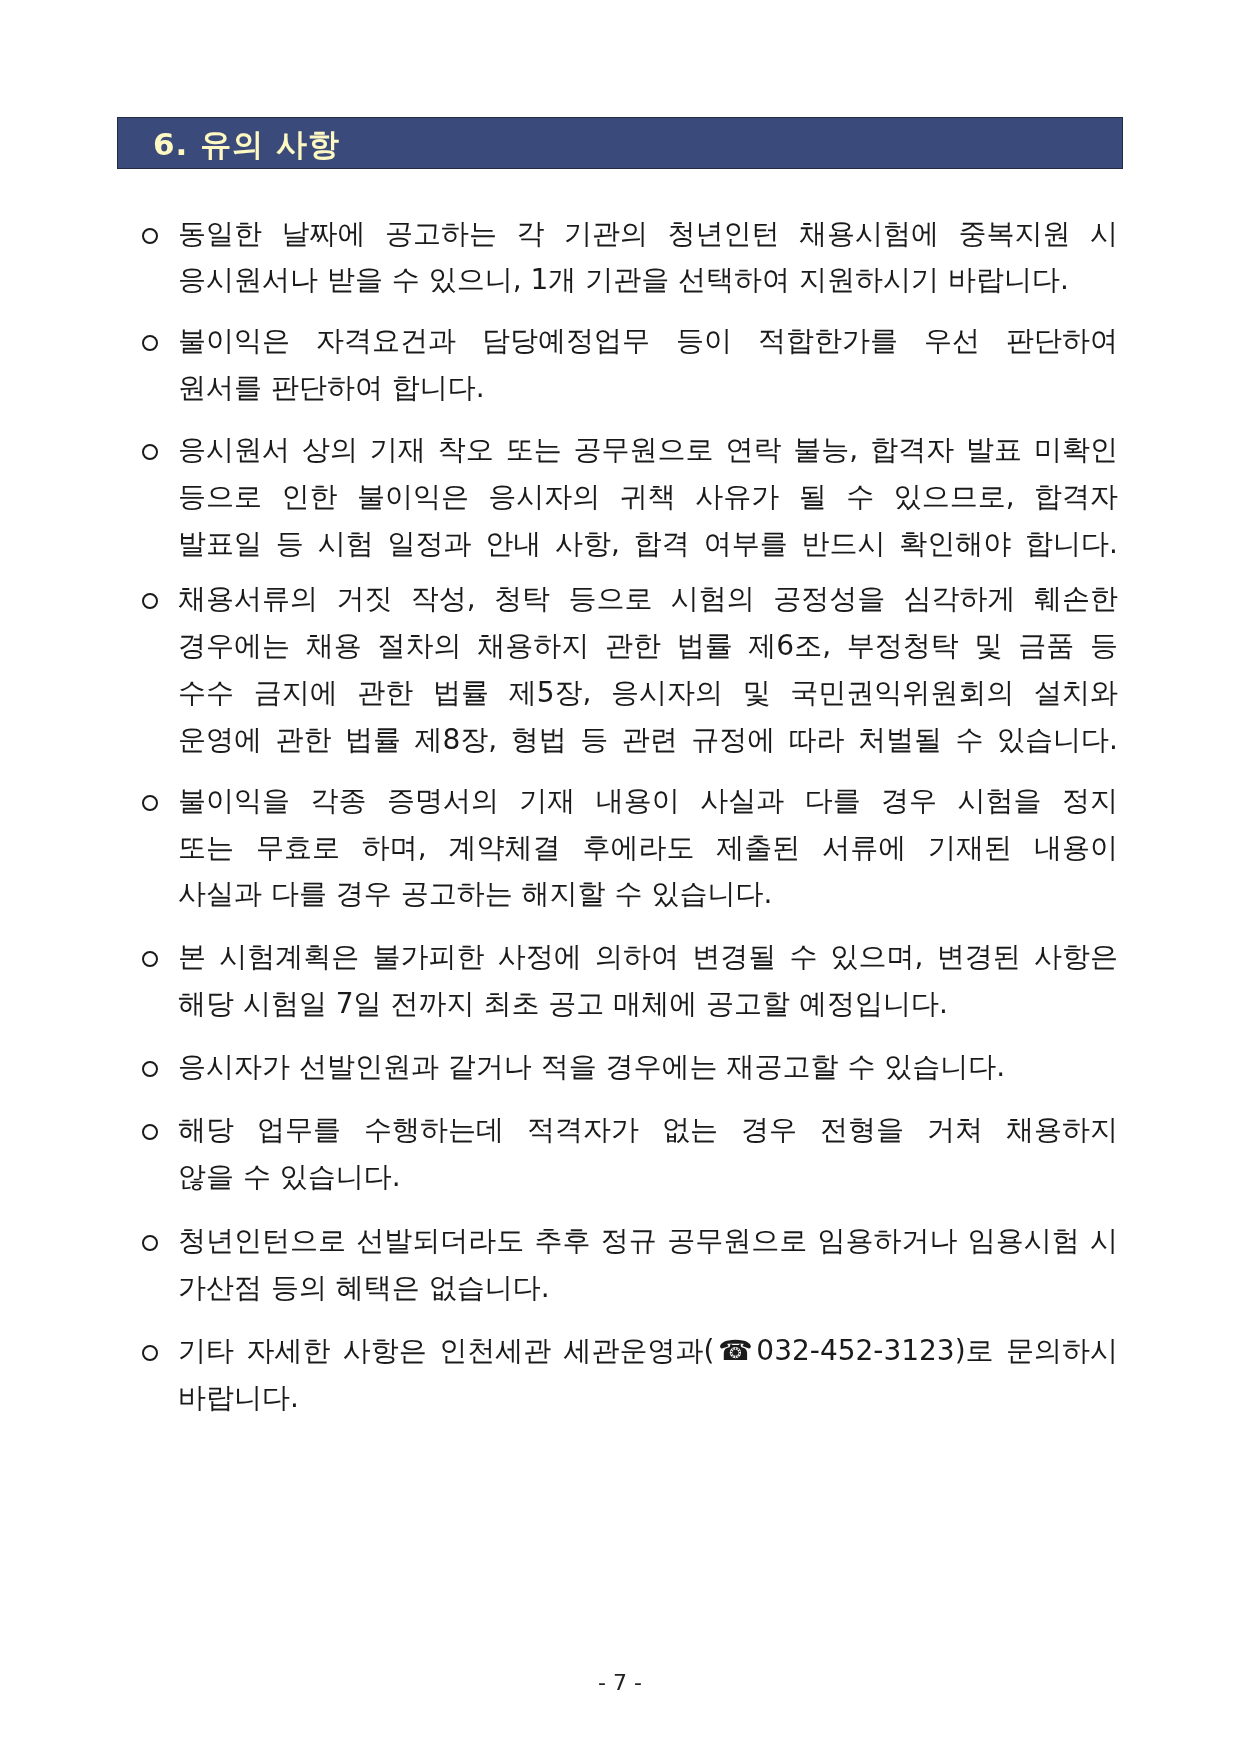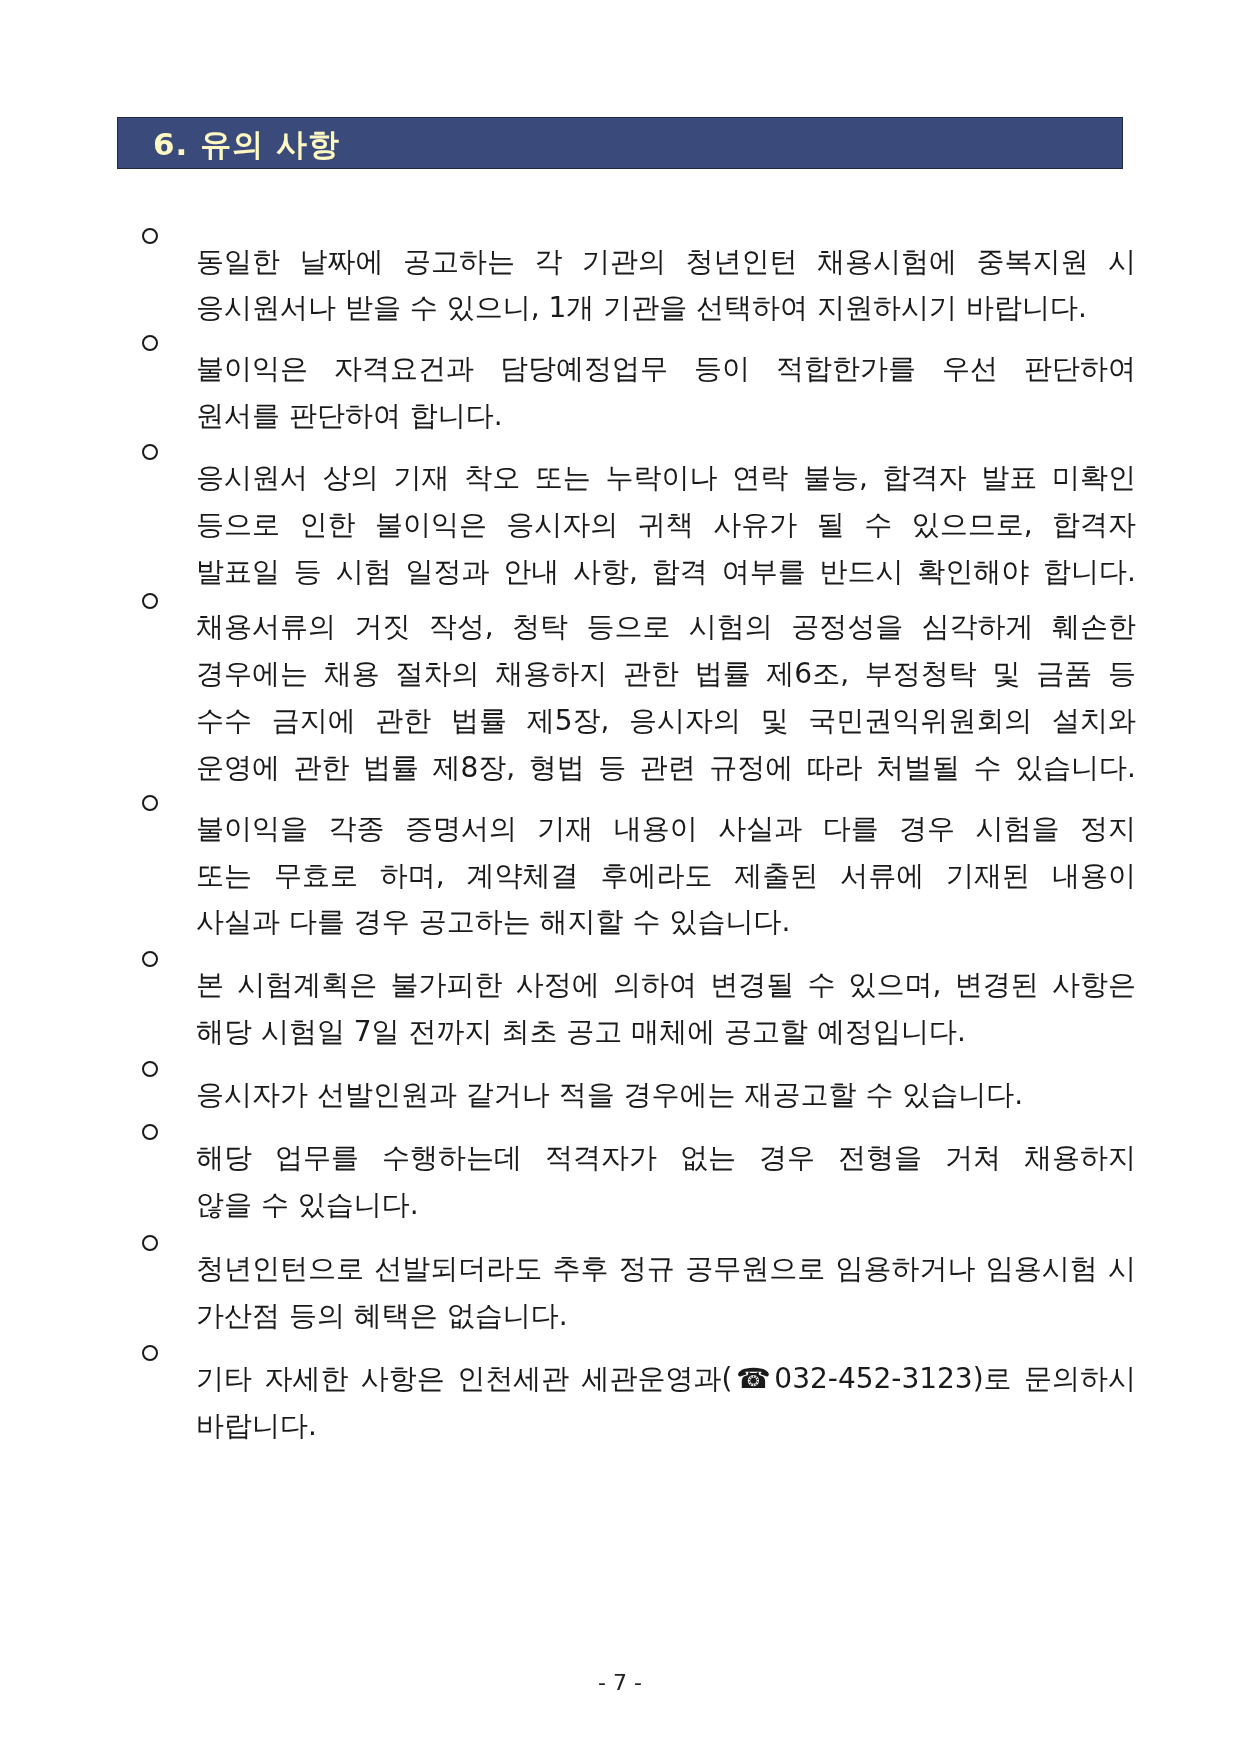--- a/index.html
+++ b/index.html
@@ -7,22 +7,22 @@
          font-family:"DejaVu Sans", "Liberation Sans", sans-serif; color:#1a1a1a; }
   .header-bar { position:absolute; left:117px; top:117px; width:1006px; height:52px;
                 background:#3a4a7a; border:1px solid #222a44; box-sizing:border-box; }
   .header-title { position:absolute; left:22px; top:6px; font-size:31px; font-weight:bold;
                   color:#fef9c3; letter-spacing:1px; line-height:40px; white-space:nowrap;margin-left:13px; }
   .item { position:absolute; left:140px; width:980px; }
   .bullet { position:absolute; left:0; width:22px; height:22px; font-size:24px; line-height:22px;
             color:#1a1a1a; }
   .bullet::before { content:""; position:absolute; left:2px; top:-8px; width:12px; height:12px;
             border:2px solid #1a1a1a; border-radius:50%; }
-  .line { position:absolute; left:56px; width:940px; font-size:28px; line-height:40px;
-          height:40px; white-space:nowrap; overflow:hidden;margin-top:28px; }
+  .line { position:absolute; left:38px; width:940px; font-size:28px; line-height:40px;
+          height:40px; white-space:nowrap; overflow:hidden; }
   .line.just { text-align:justify; text-align-last:justify; white-space:normal; }
   .page-num { position:absolute; left:0; width:1240px; top:1668px; text-align:center;
               font-size:22px; color:#222; line-height:30px; }
 </style>
 </head>
 <body>
 
 <div class="header-bar">
   <div class="header-title">6. 유의 사항</div>
 </div>
@@ -34,21 +34,21 @@
 </div>
 
 <div class="item" style="top:321px">
   <span class="bullet" style="top:22px"></span>
   <div class="line just" style="top:0">불이익은 자격요건과 담당예정업무 등이 적합한가를 우선 판단하여</div>
   <div class="line" style="top:47px">원서를 판단하여 합니다.</div>
 </div>
 
 <div class="item" style="top:430px">
   <span class="bullet" style="top:22px"></span>
-  <div class="line just" style="top:0">응시원서 상의 기재 착오 또는 누락이나 연락 불능, 합격자 발표 미확인</div>
+  <div class="line just" style="top:0">응시원서 상의 기재 착오 또는 공무원으로 연락 불능, 합격자 발표 미확인</div>
   <div class="line just" style="top:47px">등으로 인한 불이익은 응시자의 귀책 사유가 될 수 있으므로, 합격자</div>
   <div class="line just" style="top:94px">발표일 등 시험 일정과 안내 사항, 합격 여부를 반드시 확인해야 합니다.</div>
 </div>
 
 <div class="item" style="top:579px">
   <span class="bullet" style="top:22px"></span>
   <div class="line just" style="top:0">채용서류의 거짓 작성, 청탁 등으로 시험의 공정성을 심각하게 훼손한</div>
   <div class="line just" style="top:47px">경우에는 채용 절차의 채용하지 관한 법률 제6조, 부정청탁 및 금품 등</div>
   <div class="line just" style="top:94px">수수 금지에 관한 법률 제5장, 응시자의 및 국민권익위원회의 설치와</div>
   <div class="line just" style="top:141px">운영에 관한 법률 제8장, 형법 등 관련 규정에 따라 처벌될 수 있습니다.</div>

